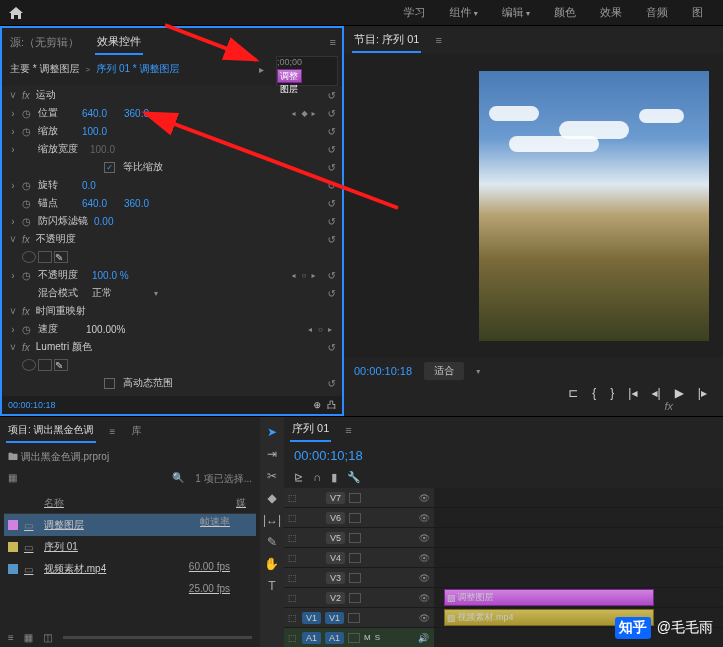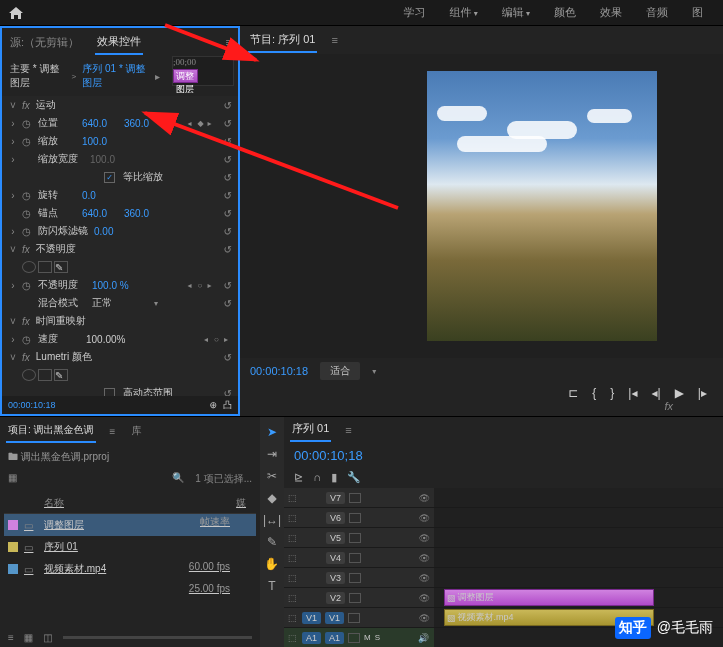--- a/index.html
+++ b/index.html
@@ -3,31 +3,31 @@
 <meta charset="utf-8">
 <style>
 * { margin:0; padding:0; box-sizing:border-box; font-family:"Microsoft YaHei",sans-serif; }
 body { background:#232323; color:#c8c8c8; font-size:11px; width:723px; height:647px; overflow:hidden; position:relative; }
 .topbar { height:26px; background:#1a1a1a; display:flex; align-items:center; padding:0 8px; border-bottom:1px solid #000; }
 .topbar .home { width:16px; height:14px; }
 .topbar .spacer { flex:1; }
 .topbar .tab { padding:4px 12px; color:#999; cursor:pointer; }
 .topbar .tab.drop::after { content:" ▾"; font-size:8px; }
 .main { display:flex; height:390px; }
-.left { width:240px; border-right:1px solid #000; display:flex; flex-direction:column; border:2px solid #2a8cff; }
+.left { width:344px; border-right:1px solid #000; display:flex; flex-direction:column; border:2px solid #2a8cff; }
 .tabs { height:28px; display:flex; align-items:center; background:#232323; padding:0 6px; gap:14px; }
 .tabstrip-tab { color:#888; cursor:pointer; padding:4px 2px; }
 .tabstrip-tab.active { color:#ddd; border-bottom:2px solid #2a8cff; }
 .menu-icon { color:#888; cursor:pointer; }
 .eff-head { padding:6px 8px; font-size:10px; display:flex; align-items:center; gap:6px; }
 .eff-head .link { color:#3a9bff; }
 .eff-head .arrow { color:#888; font-size:8px; }
 .mini-tl { height:30px; background:#1e1e1e; position:relative; margin:0 6px 4px; border:1px solid #333; }
 .mini-tl .clip { position:absolute; top:12px; left:0; right:35px; height:14px; background:linear-gradient(#c676d8,#a84bc0); border:1px solid #7a2a8e; font-size:9px; padding-left:2px; color:#fff; }
-.mini-tl .tick { position:absolute; top:0; font-size:9px; color:#888;font-family:Liberation Serif, serif; }
+.mini-tl .tick { position:absolute; top:0; font-size:9px; color:#888; }
 .props { flex:1; overflow:hidden; background:#262626; }
 .prop-row { display:flex; align-items:center; height:18px; padding:0 6px; font-size:10px; gap:4px; }
 .prop-row .tw { width:10px; color:#888; cursor:pointer; text-align:center; }
 .prop-row .stop { width:12px; color:#888; cursor:pointer; }
 .prop-row .label { flex:0 0 auto; color:#ccc; }
 .prop-row .val { color:#3a9bff; cursor:pointer; min-width:38px; text-align:left; }
 .prop-row .val2 { color:#3a9bff; cursor:pointer; }
 .prop-row .kf { margin-left:auto; display:flex; gap:2px; align-items:center; }
 .prop-row .kf span { width:8px; color:#888; cursor:pointer; font-size:8px; }
 .prop-row .reset { color:#888; cursor:pointer; font-size:10px; margin-left:4px; }

